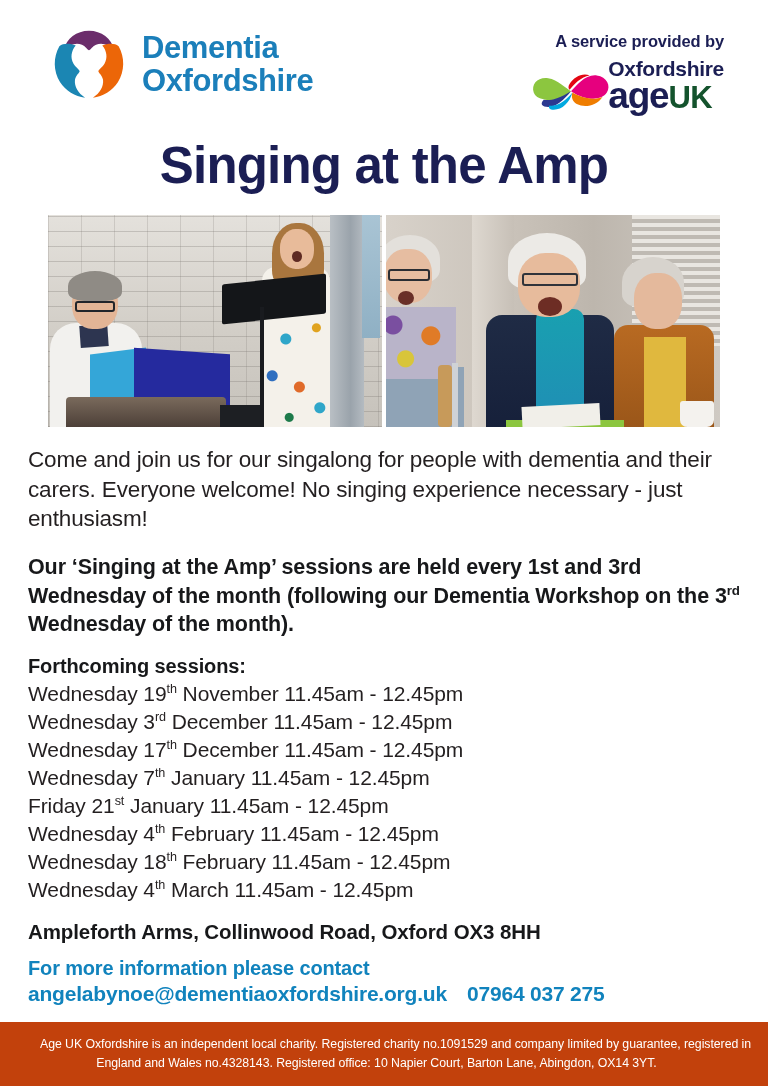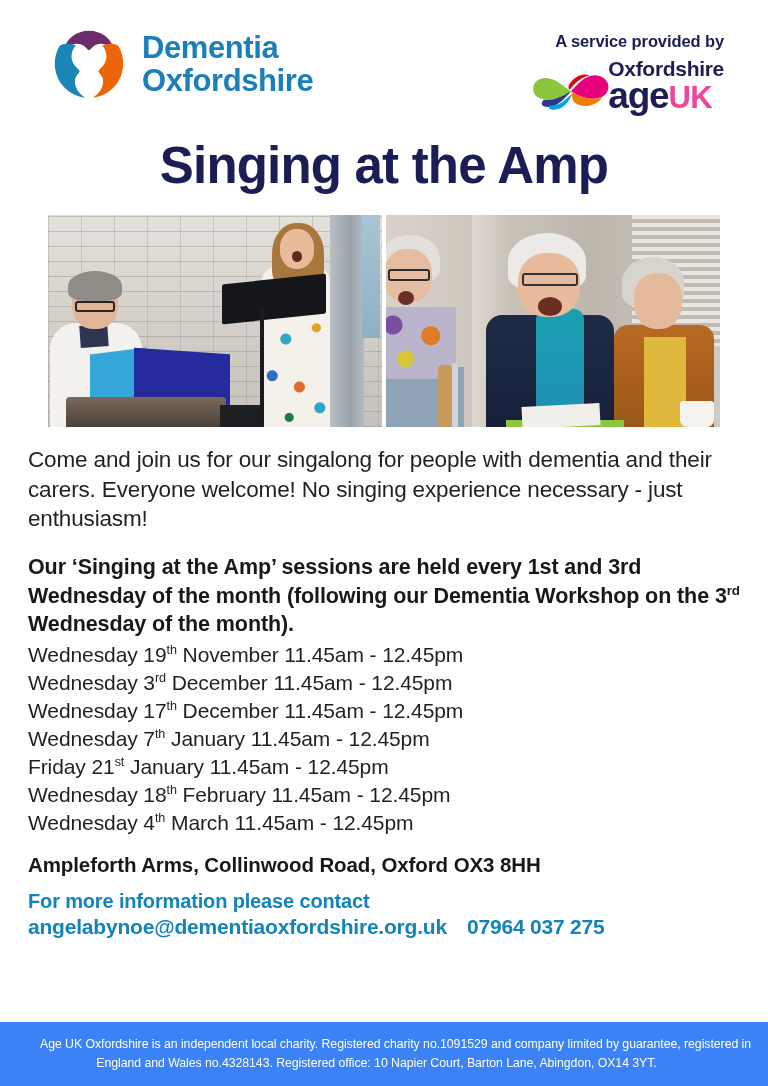--- a/index.html
+++ b/index.html
@@ -20,21 +20,21 @@
   .brand-text span{ display:block; }
 
   .service{ text-align:right; padding-top:6px; }
   .service-line{ font-size:16.5px; font-weight:bold; color:#1b1e54; letter-spacing:-0.1px; margin-bottom:7px; }
   .ageuk{ display:flex; align-items:flex-end; justify-content:flex-end; gap:4px; }
   .ageuk-swoosh{ width:86px; height:52px; position:relative; margin-bottom:-2px; margin-right:-10px; }
   .ageuk-words{ text-align:left; }
   .ageuk-oxf{ font-size:21px; font-weight:bold; color:#1b1e54; line-height:1; letter-spacing:-0.3px; }
   .ageuk-main{ line-height:0.95; margin-top:-1px; }
   .ageuk-age{ font-size:37px; font-weight:bold; color:#1b1e54; letter-spacing:-1.2px; }
-  .ageuk-uk{ font-size:31px; font-weight:bold; color:#ec4899; letter-spacing:-0.6px; }
+  .ageuk-uk{ font-size:31px; font-weight:bold; color:#14532d; letter-spacing:-0.6px; }
 
   
   .title{ text-align:center; font-size:51px; font-weight:bold; color:#1b1e54;
           letter-spacing:-0.8px; line-height:1; margin-top:2px; }
 
   
   .photos{ display:flex; gap:4px; margin:24px 48px 0 48px; height:212px; }
   .photo{ flex:1; position:relative; overflow:hidden; }
 
   
@@ -156,21 +156,21 @@
   .sessions{ list-style:none; margin-top:2px; }
   .sessions li{ font-size:21px; line-height:1.335; color:#231f20; letter-spacing:-0.1px; }
   .sessions sup{ font-size:0.6em; vertical-align:super; line-height:0; }
 
   .venue{ font-size:20.5px; font-weight:bold; color:#17181a; margin-top:16px; letter-spacing:-0.1px; }
   .contact-head{ font-size:20px; font-weight:bold; color:#1183bd; margin-top:13px; letter-spacing:-0.15px; }
   .contact-line{ font-size:21px; font-weight:bold; color:#1183bd; margin-top:2px; letter-spacing:-0.2px; }
   .contact-line .phone{ margin-left:20px; }
 
   
-  .footer{ background:#3b82f6; color:#ffffff; text-align:center;
+  .footer{ background:#c2410c; color:#ffffff; text-align:center;
            padding:13px 55px 14px 40px; font-size:12.3px; line-height:1.5;
            letter-spacing:-0.05px; }
   .footer div{ white-space:nowrap; }
 </style>
 </head>
 <body>
 
 <div class="poster">
 
   <div class="header">
@@ -262,27 +262,29 @@
       <div class="cup"></div>
     </div>
   </div>
 
   <div class="content">
 
     <p class="intro">Come and join us for our singalong for people with dementia and their carers. Everyone welcome! No singing experience necessary - just enthusiasm!</p>
 
     <p class="bold-para"><span>Our ‘Singing at the Amp’ sessions are held every 1st and 3rd Wednesday of the month (following our Dementia Workshop on the 3</span><sup>rd</sup><span> Wednesday of the month).</span></p>
 
+    <p class="forthcoming">Forthcoming sessions:</p>
 
     <ul class="sessions">
       <li><span>Wednesday 19</span><sup>th</sup><span> November 11.45am - 12.45pm</span></li>
       <li><span>Wednesday 3</span><sup>rd</sup><span> December 11.45am - 12.45pm</span></li>
       <li><span>Wednesday 17</span><sup>th</sup><span> December 11.45am - 12.45pm</span></li>
       <li><span>Wednesday 7</span><sup>th</sup><span> January 11.45am - 12.45pm</span></li>
       <li><span>Friday 21</span><sup>st</sup><span> January 11.45am - 12.45pm</span></li>
+      <li><span>Wednesday 4</span><sup>th</sup><span> February 11.45am - 12.45pm</span></li>
       <li><span>Wednesday 18</span><sup>th</sup><span> February 11.45am - 12.45pm</span></li>
       <li><span>Wednesday 4</span><sup>th</sup><span> March 11.45am - 12.45pm</span></li>
     </ul>
 
     <p class="venue">Ampleforth Arms, Collinwood Road, Oxford OX3 8HH</p>
 
     <p class="contact-head">For more information please contact</p>
     <p class="contact-line"><span>angelabynoe@dementiaoxfordshire.org.uk</span><span class="phone">07964 037 275</span></p>
   </div>
 

